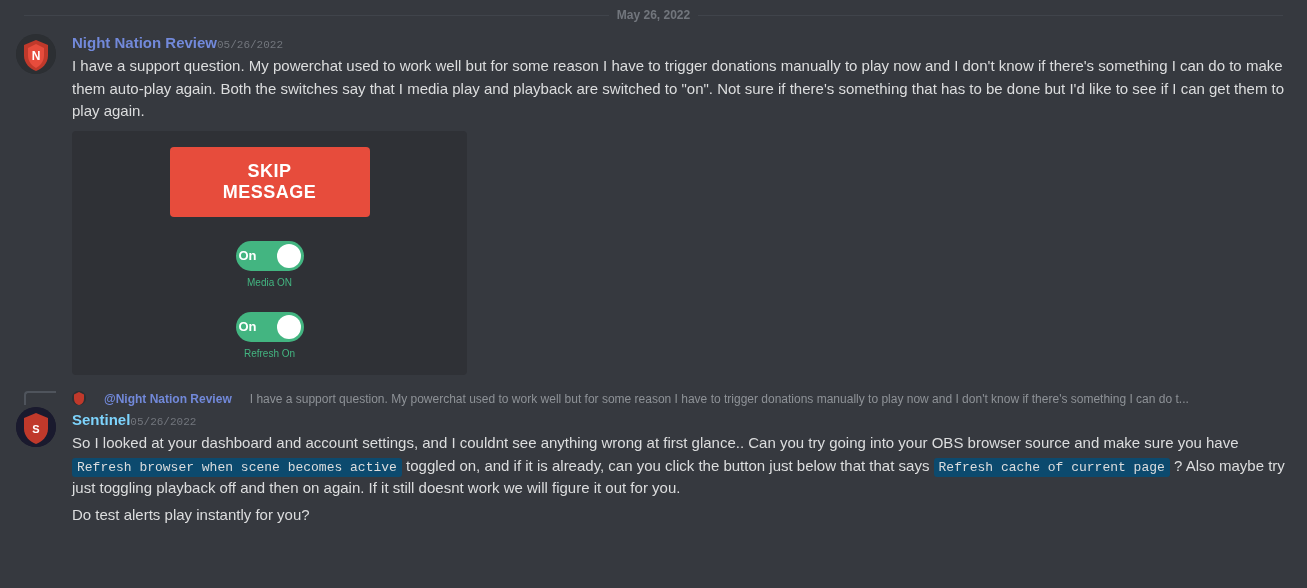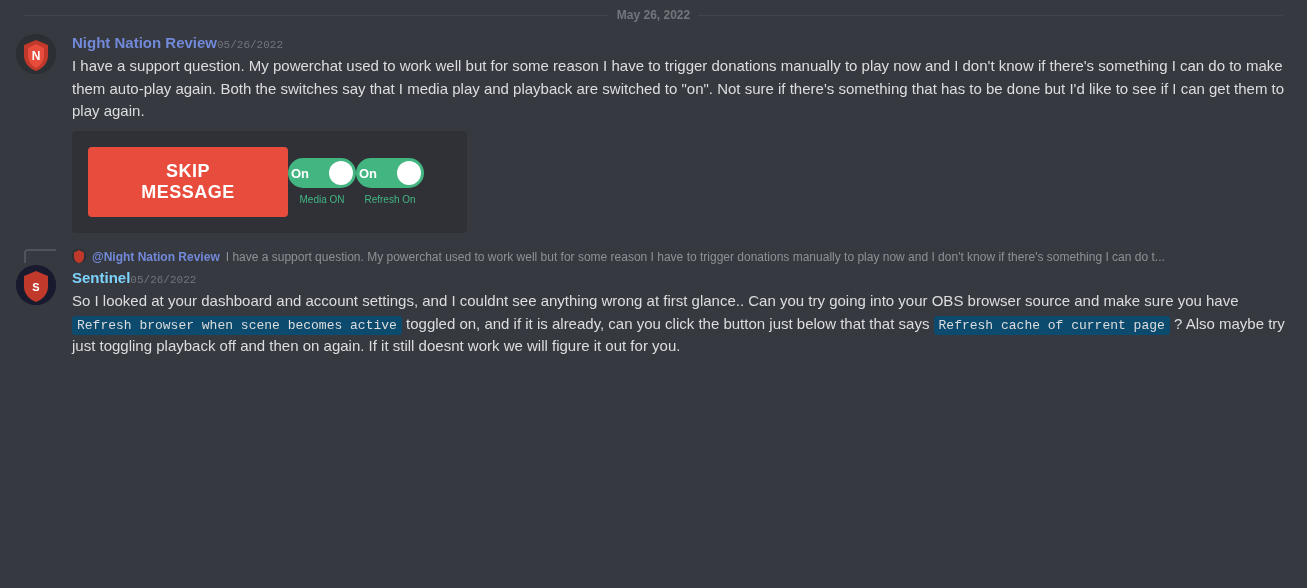--- a/index.html
+++ b/index.html
@@ -95,23 +95,23 @@
     }
 
     
     .embed-container {
       margin-top: 8px;
       background: #2f3136;
       border-radius: 4px;
       padding: 16px;
       width: 395px;
       display: flex;
-      flex-direction: row;
-      align-items: center;
-      gap: 0;
+      flex-direction: column;
+      align-items: center;
+      gap: 24px;
     }
 
     .skip-button {
       background: #e74c3c;
       color: #ffffff;
       font-weight: 700;
       font-size: 18px;
       padding: 14px 32px;
       border: none;
       border-radius: 4px;
@@ -159,21 +159,21 @@
     .toggle-text {
       color: #43b581;
       font-size: 10px;
       font-weight: 500;
     }
 
     
     .reply-quote {
       display: flex;
       align-items: flex-start;
-      gap: 6px;
+      gap: 18px;
       margin-bottom: 4px;
       color: #8e9297;
       font-size: 12px;
       line-height: 1.4;
     }
 
     .reply-text {
       color: #8e9297;
       font-size: 12px;
       white-space: nowrap;
@@ -278,14 +278,15 @@
     </div>
 
     <div class="message-header">
       <span class="username-sentinel">Sentinel</span>
       <span class="timestamp">05/26/2022</span>
     </div>
 
     <div class="message-text">
       <span>So I looked at your dashboard and account settings, </span><span>and</span><span> I couldnt see anything wrong at first glance.. Can you try going into your OBS browser source and make sure you have </span><code class="inline">Refresh browser when scene becomes active</code><span> toggled on, and if it is already, can you click the button just below that that says </span><code class="inline">Refresh cache of current page</code><span> ? Also maybe try just toggling playback off and then on again. If it still doesnt work we will figure it out for you.</span>
     </div>
+    <div class="message-text" style="margin-top: 4px;">Do test alerts play instantly for you?</div>
   </div>
 </div>
 
 </body></html>

